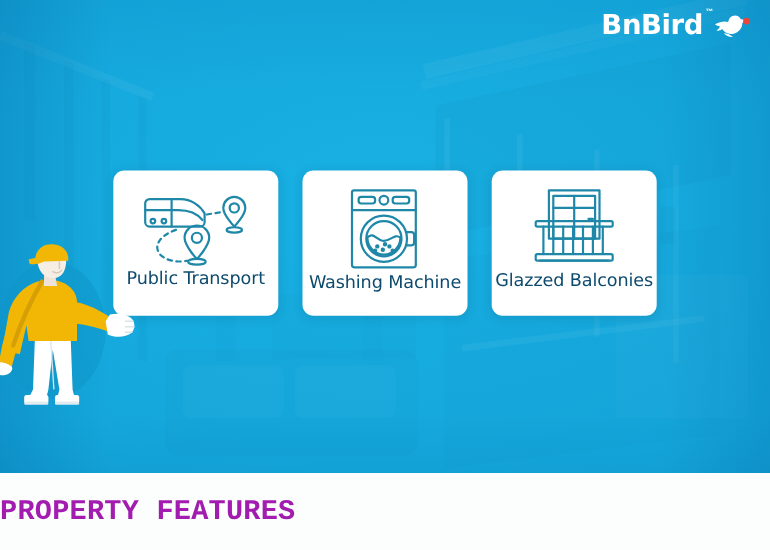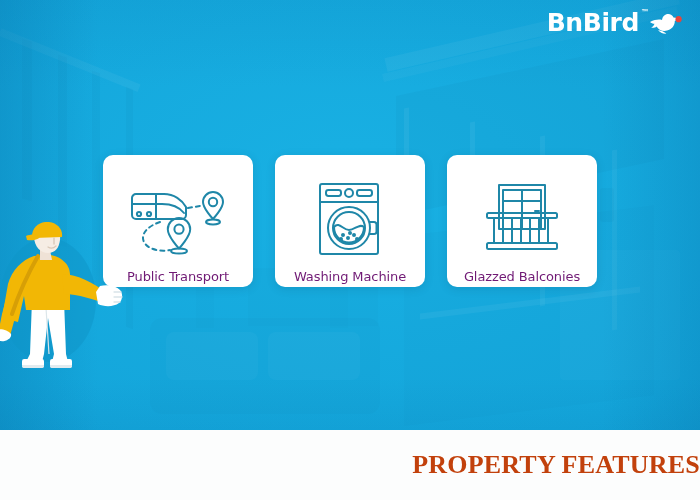--- a/index.html
+++ b/index.html
@@ -67,39 +67,39 @@
     box-shadow:0 2px 10px rgba(0,50,80,0.14);
     display:flex; flex-direction:column;
     align-items:center; justify-content:flex-start;
     padding-top:14px;
   }
   .card-icon {
     flex:1; display:flex; align-items:center; justify-content:center;
     width:100%;
   }
   .card-label {
-    color:#701a75; font-size:13px; letter-spacing:-0.1px;
-    padding-bottom:3px; white-space:nowrap;
+    color:#0c4a6e; font-size:16px; letter-spacing:-0.1px;
+    padding-bottom:25px; white-space:nowrap;
     font-family:"DejaVu Sans", sans-serif;
   }
 
   
   .character { position:absolute; left:-4px; top:222px; z-index:5; }
 
   
   .footer {
     position:absolute; left:0; top:430px; width:700px; height:70px;
     background:#FCFDFD;
   }
   .footer-title {
     position:absolute; left:0; right:0; top:20px;
-    text-align:right;
-    color:#c2410c; font-size:26px; font-weight:bold;
+    text-align:left;
+    color:#a21caf; font-size:26px; font-weight:bold;
     letter-spacing:0.2px;
-    font-family:Liberation Serif, serif;
+    font-family:Liberation Mono, monospace;
   }
 </style>
 </head>
 <body>
 
 <div id="slide">
 
   <div class="hero">
 
     <div class="bg-photo">

